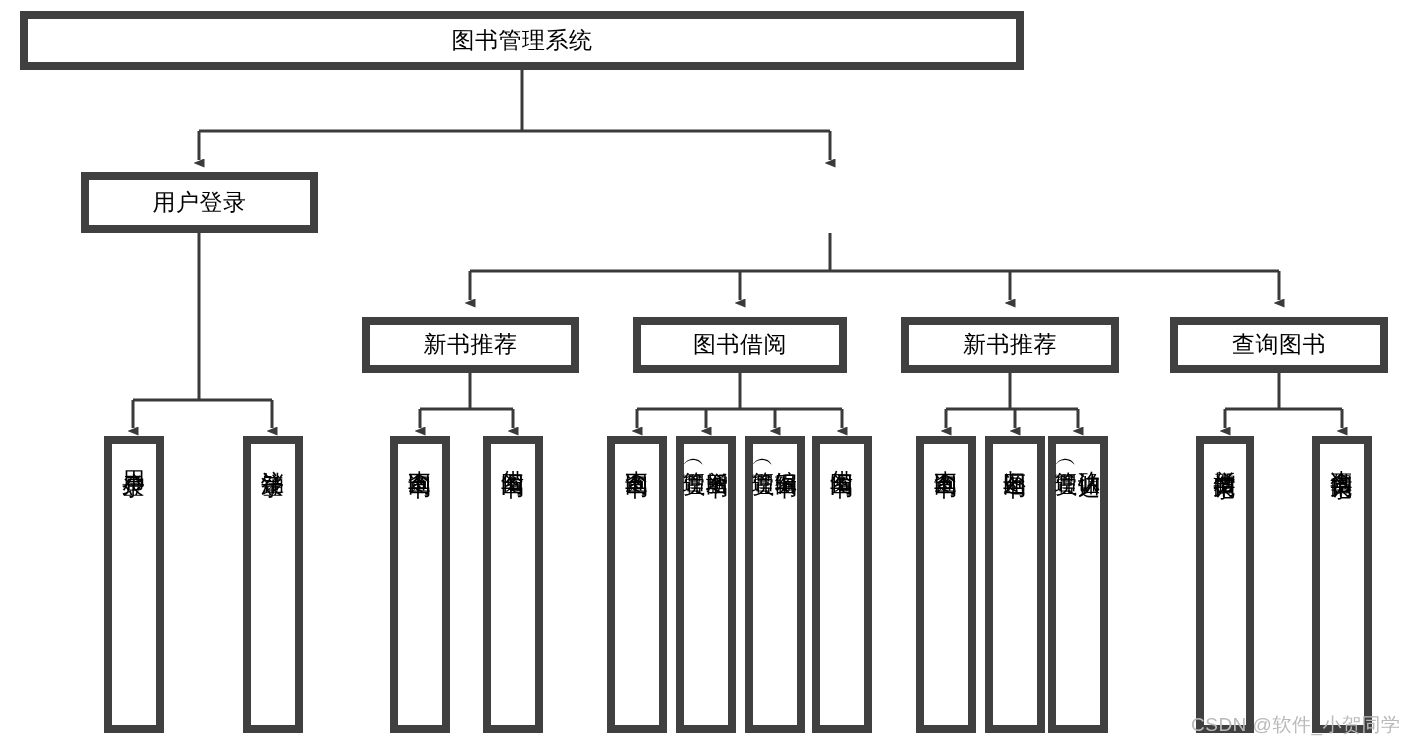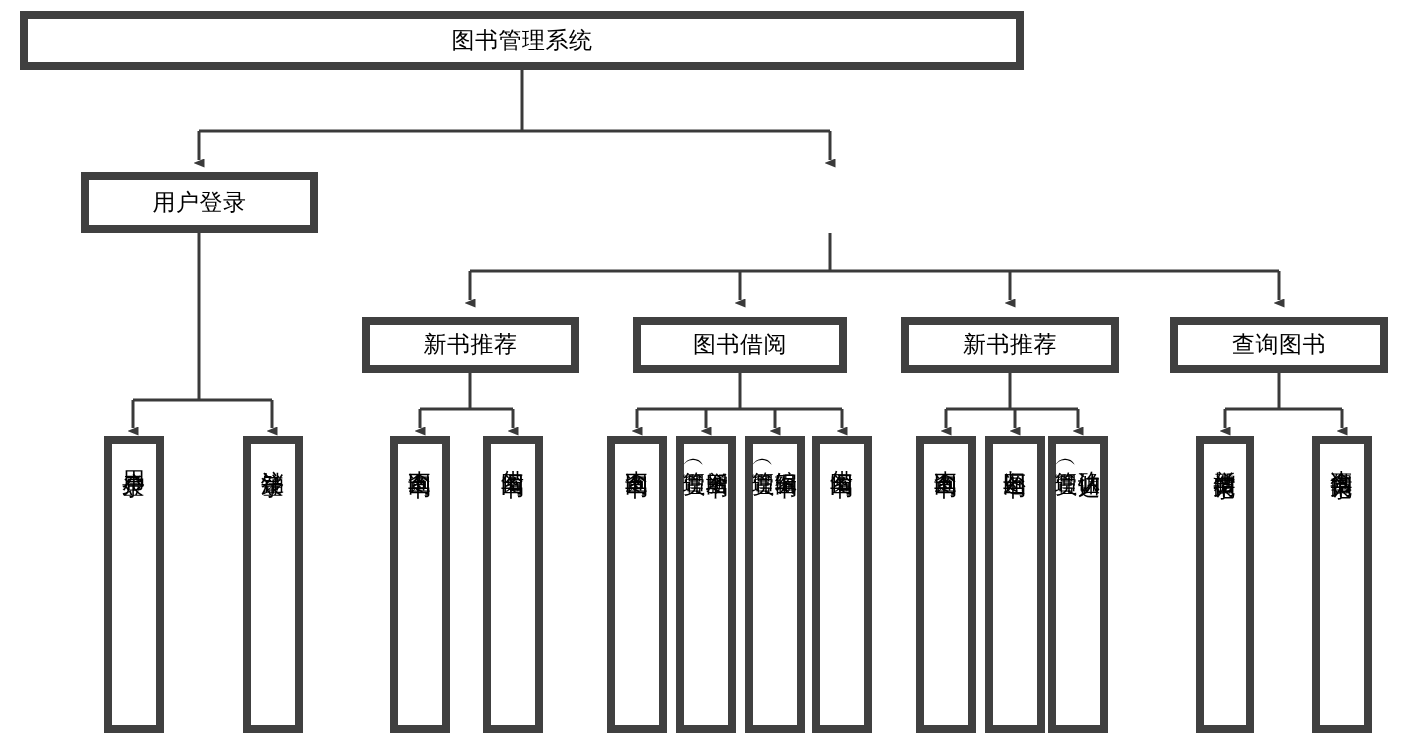--- a/index.html
+++ b/index.html
@@ -187,14 +187,15 @@
 （管理员）</span>
   </div>
 
   <div class="node vert tall" style="left:1196px; top:436px; width:58px; height:297px;">
     <span class="lbl">新增借阅记录</span>
   </div>
   <div class="node vert tall" style="left:1312px; top:436px; width:60px; height:297px;">
     <span class="lbl">查询借阅记录</span>
   </div>
 
+  <div id="watermark">CSDN @软件_小贺同学</div>
 
 </div>
 
 </body></html>

